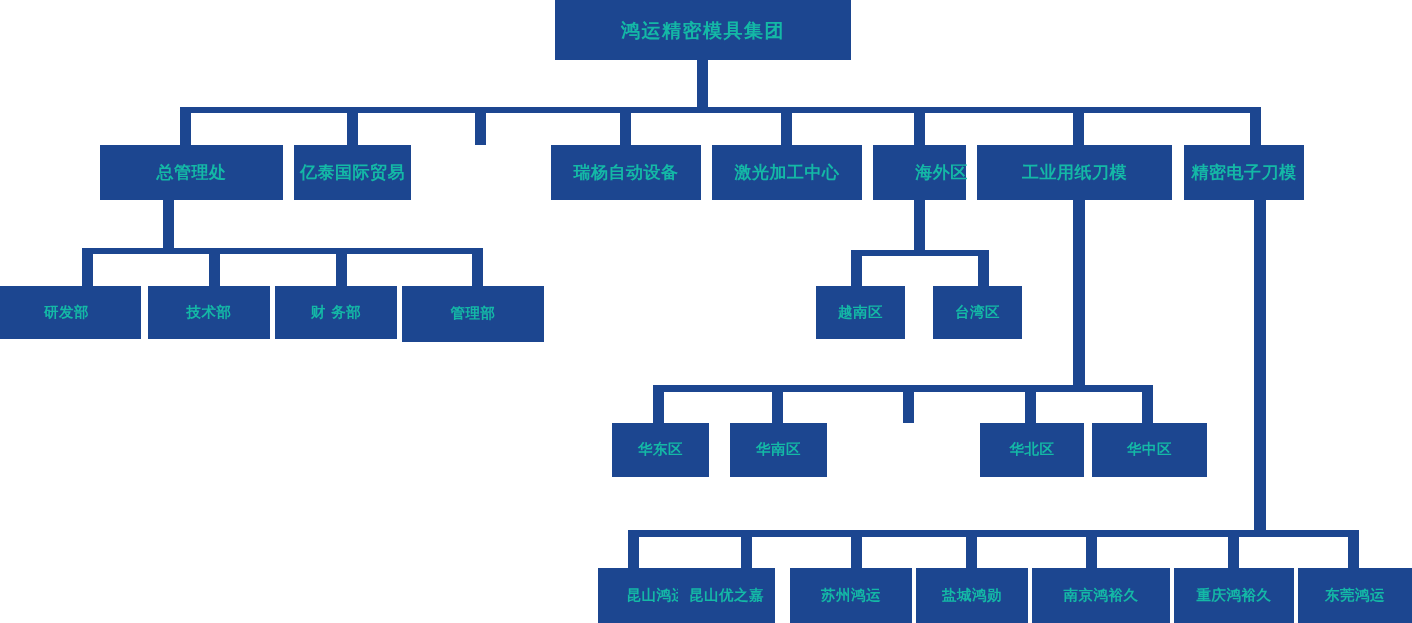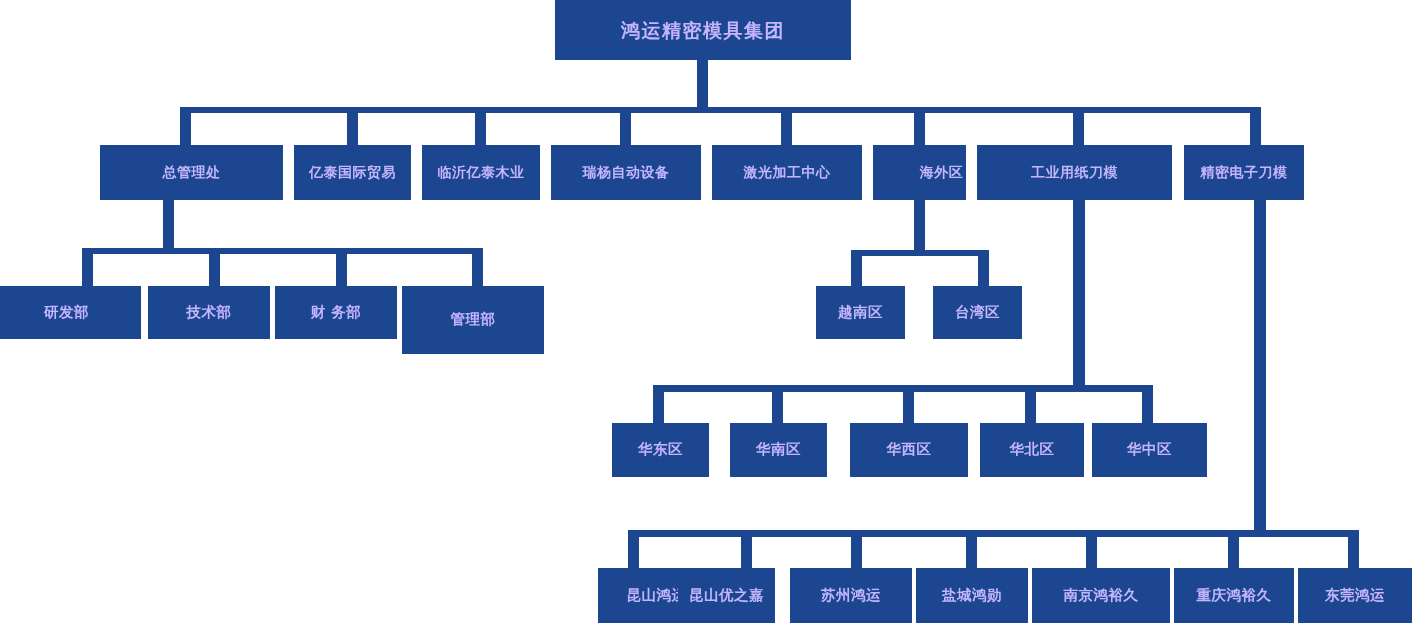--- a/index.html
+++ b/index.html
@@ -13,38 +13,38 @@
   #org-chart {
     position: relative;
     width: 1412px;
     height: 623px;
     background: #ffffff;
     overflow: hidden;
   }
   .node {
     position: absolute;
     background: #1c4690;
-    color: #c4b5fd;
+    color: #14b8a6;
     display: flex;
     align-items: center;
     justify-content: center;
     font-size: 15px;
     font-weight: bold;
     letter-spacing: 0.5px;
     box-sizing: border-box;
     text-align: center;
     line-height: 1.2;
     white-space: nowrap;
   }
   .node.root {
     font-size: 19px;
     letter-spacing: 1.5px;
   }
   .node.level2 {
-    font-size: 14px;
+    font-size: 17px;
   }
   .node.level3 {
     font-size: 14.5px;
   }
   .connector {
     position: absolute;
     background: #1c4690;
   }
 </style>
 </head>
@@ -92,38 +92,36 @@
   <div class="connector" style="left:851px; top:530px; width:11px; height:38px;"></div>
   <div class="connector" style="left:966px; top:530px; width:11px; height:38px;"></div>
   <div class="connector" style="left:1086px; top:530px; width:11px; height:38px;"></div>
   <div class="connector" style="left:1228px; top:530px; width:11px; height:38px;"></div>
   <div class="connector" style="left:1348px; top:530px; width:11px; height:38px;"></div>
 
   <div class="node root" style="left:555px; top:0px; width:296px; height:60px;">鸿运精密模具集团</div>
 
   <div class="node level2" style="left:100px; top:145px; width:183px; height:55px;">总管理处</div>
   <div class="node level2" style="left:294px; top:145px; width:117px; height:55px;">亿泰国际贸易</div>
-  <div class="node level2" style="left:422px; top:145px; width:118px; height:55px;">临沂亿泰木业</div>
   <div class="node level2" style="left:551px; top:145px; width:150px; height:55px;">瑞杨自动设备</div>
   <div class="node level2" style="left:712px; top:145px; width:150px; height:55px;">激光加工中心</div>
   <div class="node level2" style="left:873px; top:145px; width:93px; height:55px;padding-left:44px;">海外区</div>
   <div class="node level2" style="left:977px; top:145px; width:195px; height:55px;">工业用纸刀模</div>
   <div class="node level2" style="left:1184px; top:145px; width:120px; height:55px;">精密电子刀模</div>
 
   <div class="node level3" style="left:-8px; top:286px; width:149px; height:53px;">研发部</div>
   <div class="node level3" style="left:148px; top:286px; width:122px; height:53px;">技术部</div>
   <div class="node level3" style="left:275px; top:286px; width:122px; height:53px;">财 务部</div>
-  <div class="node level3" style="left:402px; top:286px; width:142px; height:68px;">管理部</div>
+  <div class="node level3" style="left:402px; top:286px; width:142px; height:56px;">管理部</div>
 
   <div class="node level3" style="left:816px; top:286px; width:89px; height:53px;">越南区</div>
   <div class="node level3" style="left:933px; top:286px; width:89px; height:53px;">台湾区</div>
 
   <div class="node level3" style="left:612px; top:423px; width:97px; height:54px;">华东区</div>
   <div class="node level3" style="left:730px; top:423px; width:97px; height:54px;">华南区</div>
-  <div class="node level3" style="left:850px; top:423px; width:118px; height:54px;">华西区</div>
   <div class="node level3" style="left:980px; top:423px; width:104px; height:54px;">华北区</div>
   <div class="node level3" style="left:1092px; top:423px; width:115px; height:54px;">华中区</div>
 
   <div class="node level3" style="left:558px; top:568px; width:117px; height:55px;margin-left:40px;">昆山鸿运</div>
   <div class="node level3" style="left:678px; top:568px; width:97px; height:55px;">昆山优之嘉</div>
   <div class="node level3" style="left:790px; top:568px; width:122px; height:55px;">苏州鸿运</div>
   <div class="node level3" style="left:916px; top:568px; width:112px; height:55px;">盐城鸿勋</div>
   <div class="node level3" style="left:1032px; top:568px; width:138px; height:56px;">南京鸿裕久</div>
   <div class="node level3" style="left:1174px; top:568px; width:120px; height:55px;">重庆鸿裕久</div>
   <div class="node level3" style="left:1298px; top:568px; width:114px; height:55px;">东莞鸿运</div>

